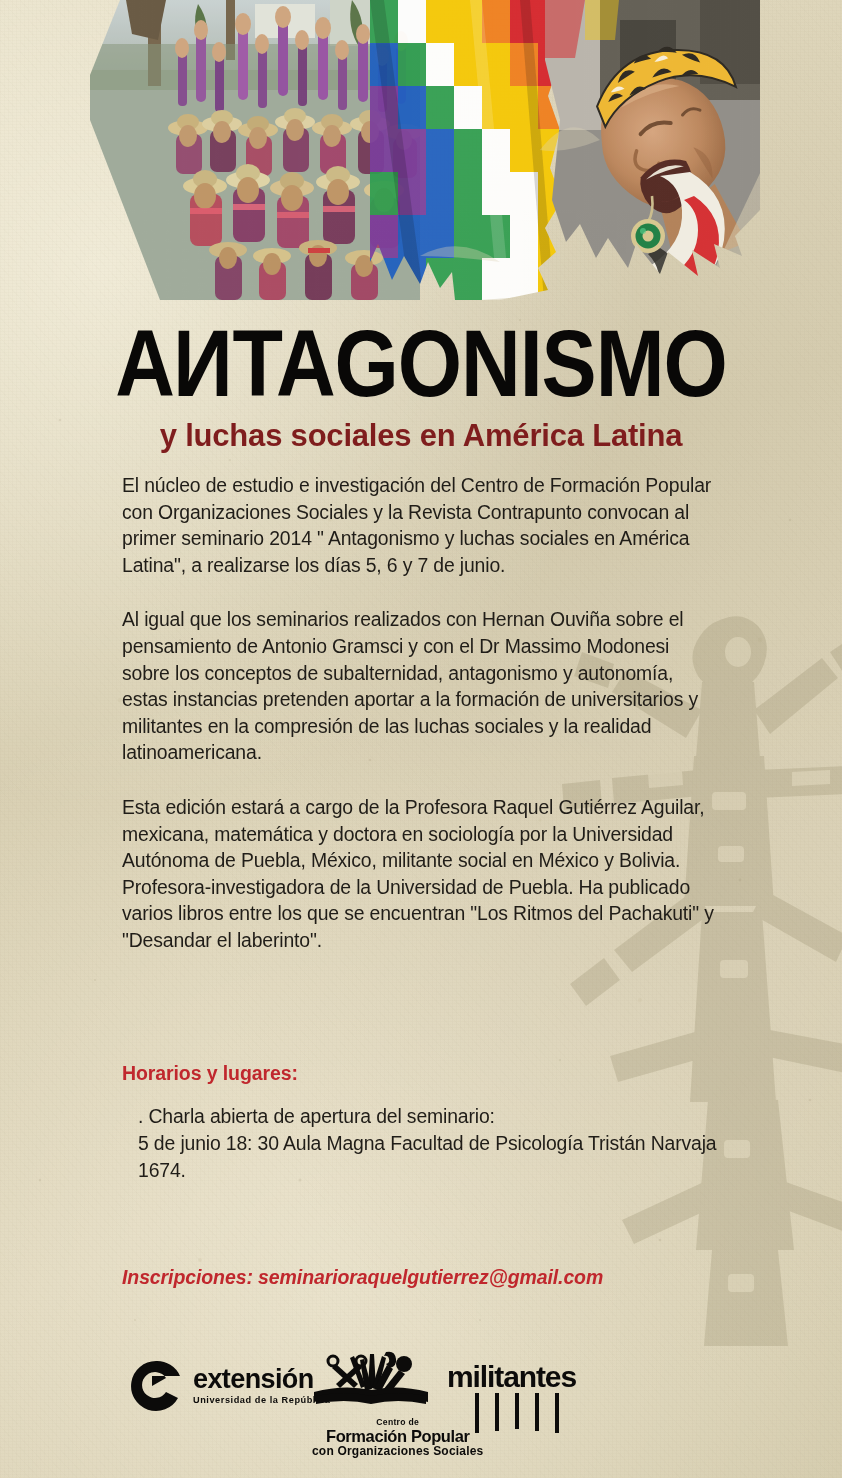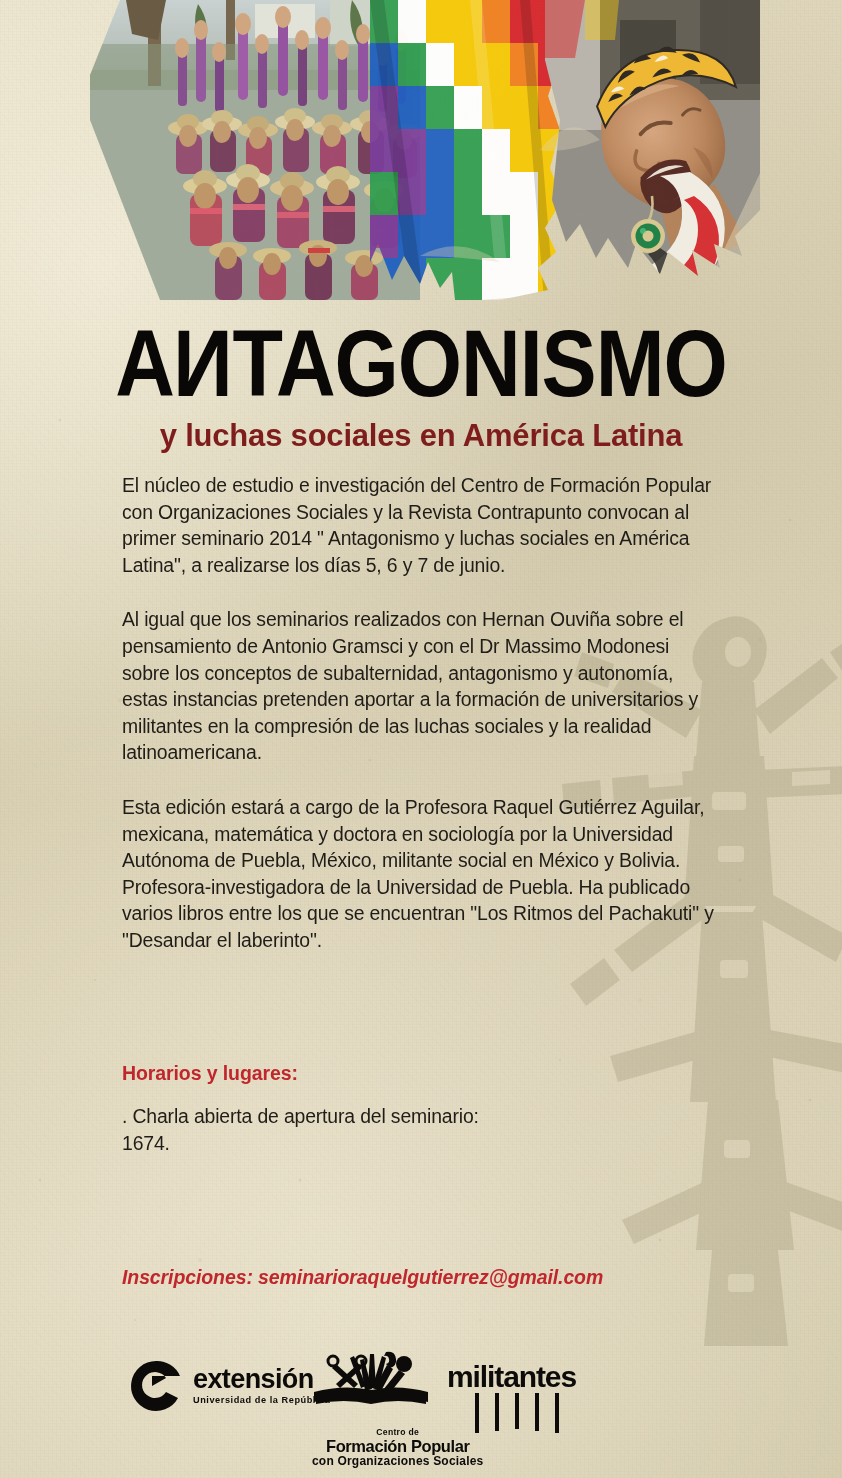--- a/index.html
+++ b/index.html
@@ -123,21 +123,21 @@
   .para:last-child { margin-bottom: 0; }
 
   .section-head {
     margin: 0 0 18px 0;
     font-size: 19.5px;
     font-weight: bold;
     color: #c0272d;
     letter-spacing: -0.1px;
   }
   .schedule {
-    margin: 0;
+    margin: 16px;
     font-size: 19.4px;
     line-height: 27px;
     color: #201d18;
     letter-spacing: -0.15px;
   }
   .schedule .sline { display: block; }
 
   .sched-block {
     position: absolute;
     left: 122px;
@@ -640,20 +640,21 @@
   <div class="body-copy">
     <p class="para">El núcleo de estudio e investigación del Centro de Formación Popular con Organizaciones Sociales y la Revista Contrapunto convocan al primer seminario 2014  " Antagonismo y luchas sociales en América Latina", a realizarse los días 5, 6 y 7  de junio.</p>
     <p class="para">Al igual que los seminarios  realizados con Hernan Ouviña sobre el pensamiento de Antonio Gramsci y con el Dr Massimo Modonesi sobre los conceptos de subalternidad, antagonismo y autonomía, estas instancias pretenden aportar a la formación de universitarios y militantes  en la compresión de las luchas sociales y la realidad latinoamericana.</p>
     <p class="para">Esta edición estará  a cargo de la Profesora Raquel Gutiérrez Aguilar, mexicana, matemática y doctora en sociología por la Universidad Autónoma de Puebla, México, militante social en México y Bolivia. Profesora-investigadora de la Universidad de Puebla. Ha publicado varios libros entre los que se encuentran "Los Ritmos del Pachakuti" y "Desandar el laberinto".</p>
   </div>
 
   <div class="sched-block">
     <p class="section-head">Horarios y lugares:</p>
     <div class="schedule">
       <span class="sline">. Charla abierta de apertura del seminario:</span>
+      <span class="sline">5 de junio 18: 30 Aula Magna Facultad de Psicología Tristán Narvaja</span>
       <span class="sline">1674.</span>
     </div>
   </div>
 
   <div class="inscripciones">Inscripciones: seminarioraquelgutierrez@gmail.com</div>
 
   <div class="logos">
 
     <div class="logo logo-extension">
       <div style="display:flex;align-items:center;">
@@ -687,21 +688,21 @@
           <circle cx="21" cy="11" r="5" fill="none" stroke="#0c0b0a" stroke-width="3"></circle>
           <path d="M46 14 l-22 20 l4 4 l22 -20 z"></path>
           <circle cx="49" cy="11" r="5" fill="none" stroke="#0c0b0a" stroke-width="3"></circle>
 
           <path d="M38 8 l4 -2 l12 30 l-5 2 z"></path>
 
           <path d="M2 42 q30 -8 57 -2 q27 -6 57 2 l0 10 q-28 -7 -57 -1 q-29 -6 -57 1 z"></path>
           <path d="M4 46 q28 -6 55 0 q27 -6 55 0 l0 8 q-28 -6 -55 0 q-27 -6 -55 0 z"></path>
         </g>
       </svg>
-      <div style="margin-top:12px;">
+      <div style="margin-top:2px;">
         <div class="lg-cfp-l1">Centro de</div>
         <div class="lg-cfp-l2">Formación Popular</div>
         <div class="lg-cfp-l3">con Organizaciones Sociales</div>
       </div>
     </div>
 
     <div class="logo logo-contra">
       <div class="lg-contra-text">militantes</div>
       <svg width="112" height="40" viewBox="0 0 112 40" style="display:block;margin-left:26px;margin-top:1px;">
         <g fill="#0c0b0a">

